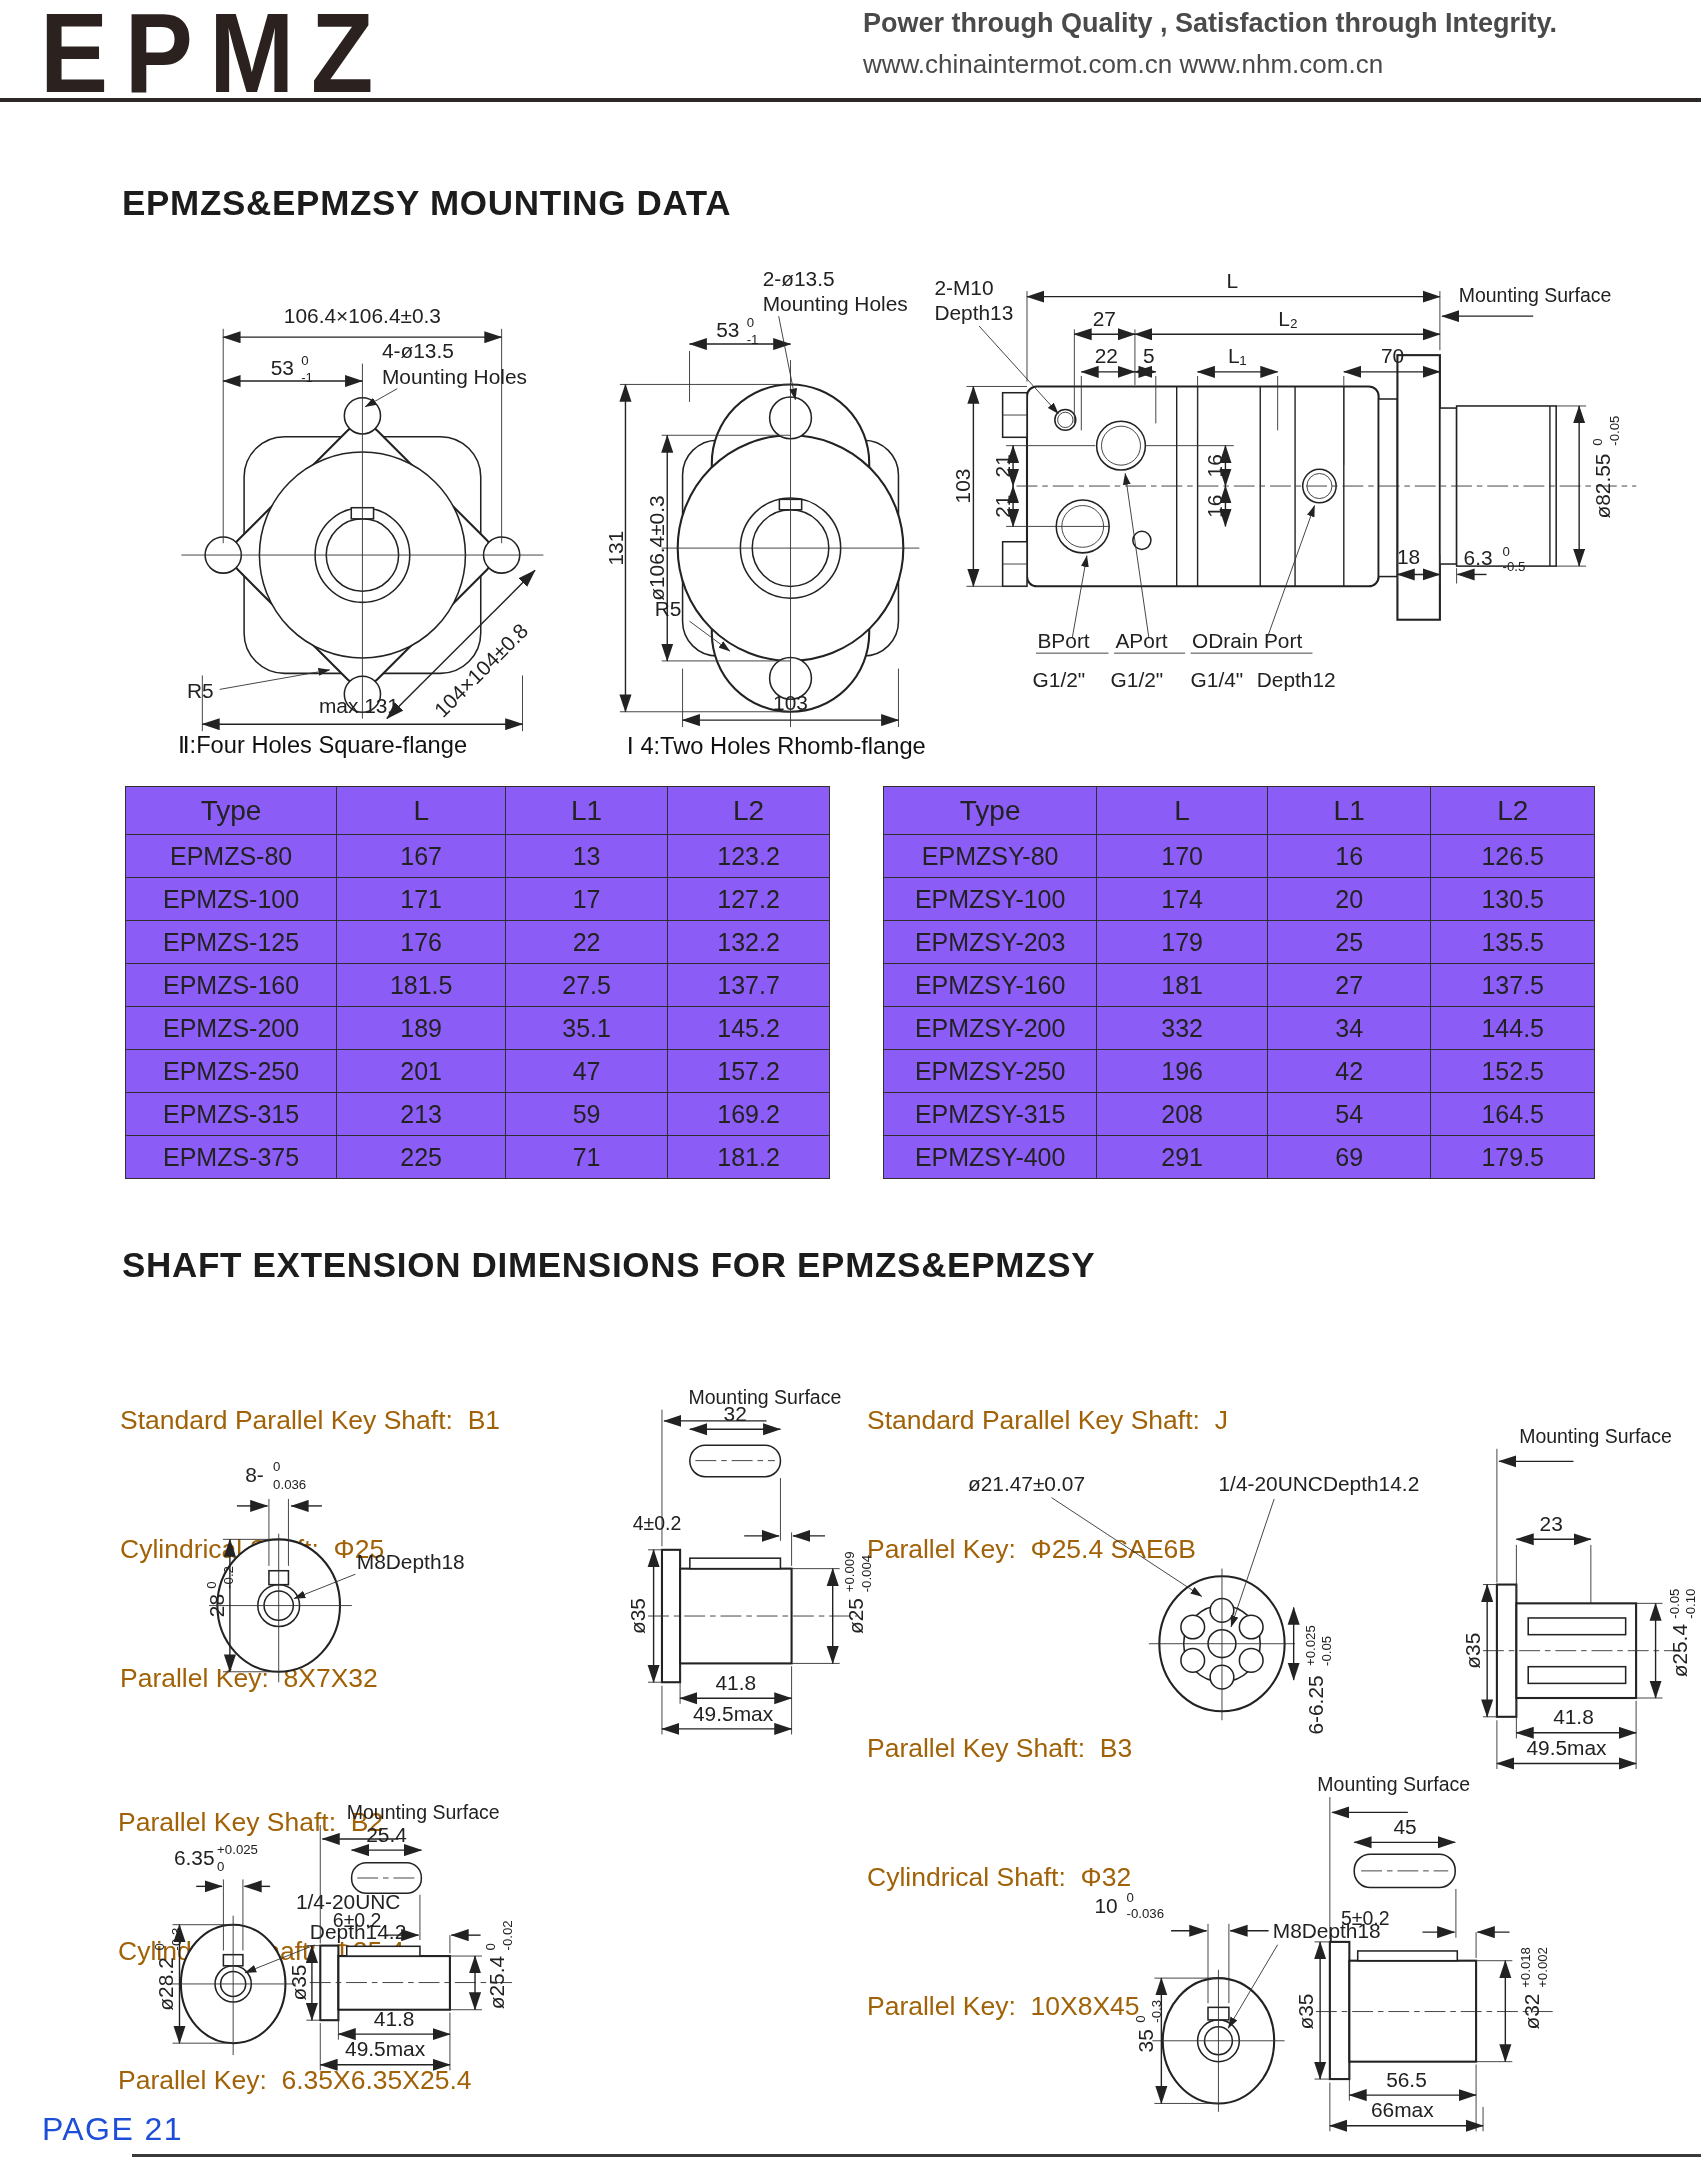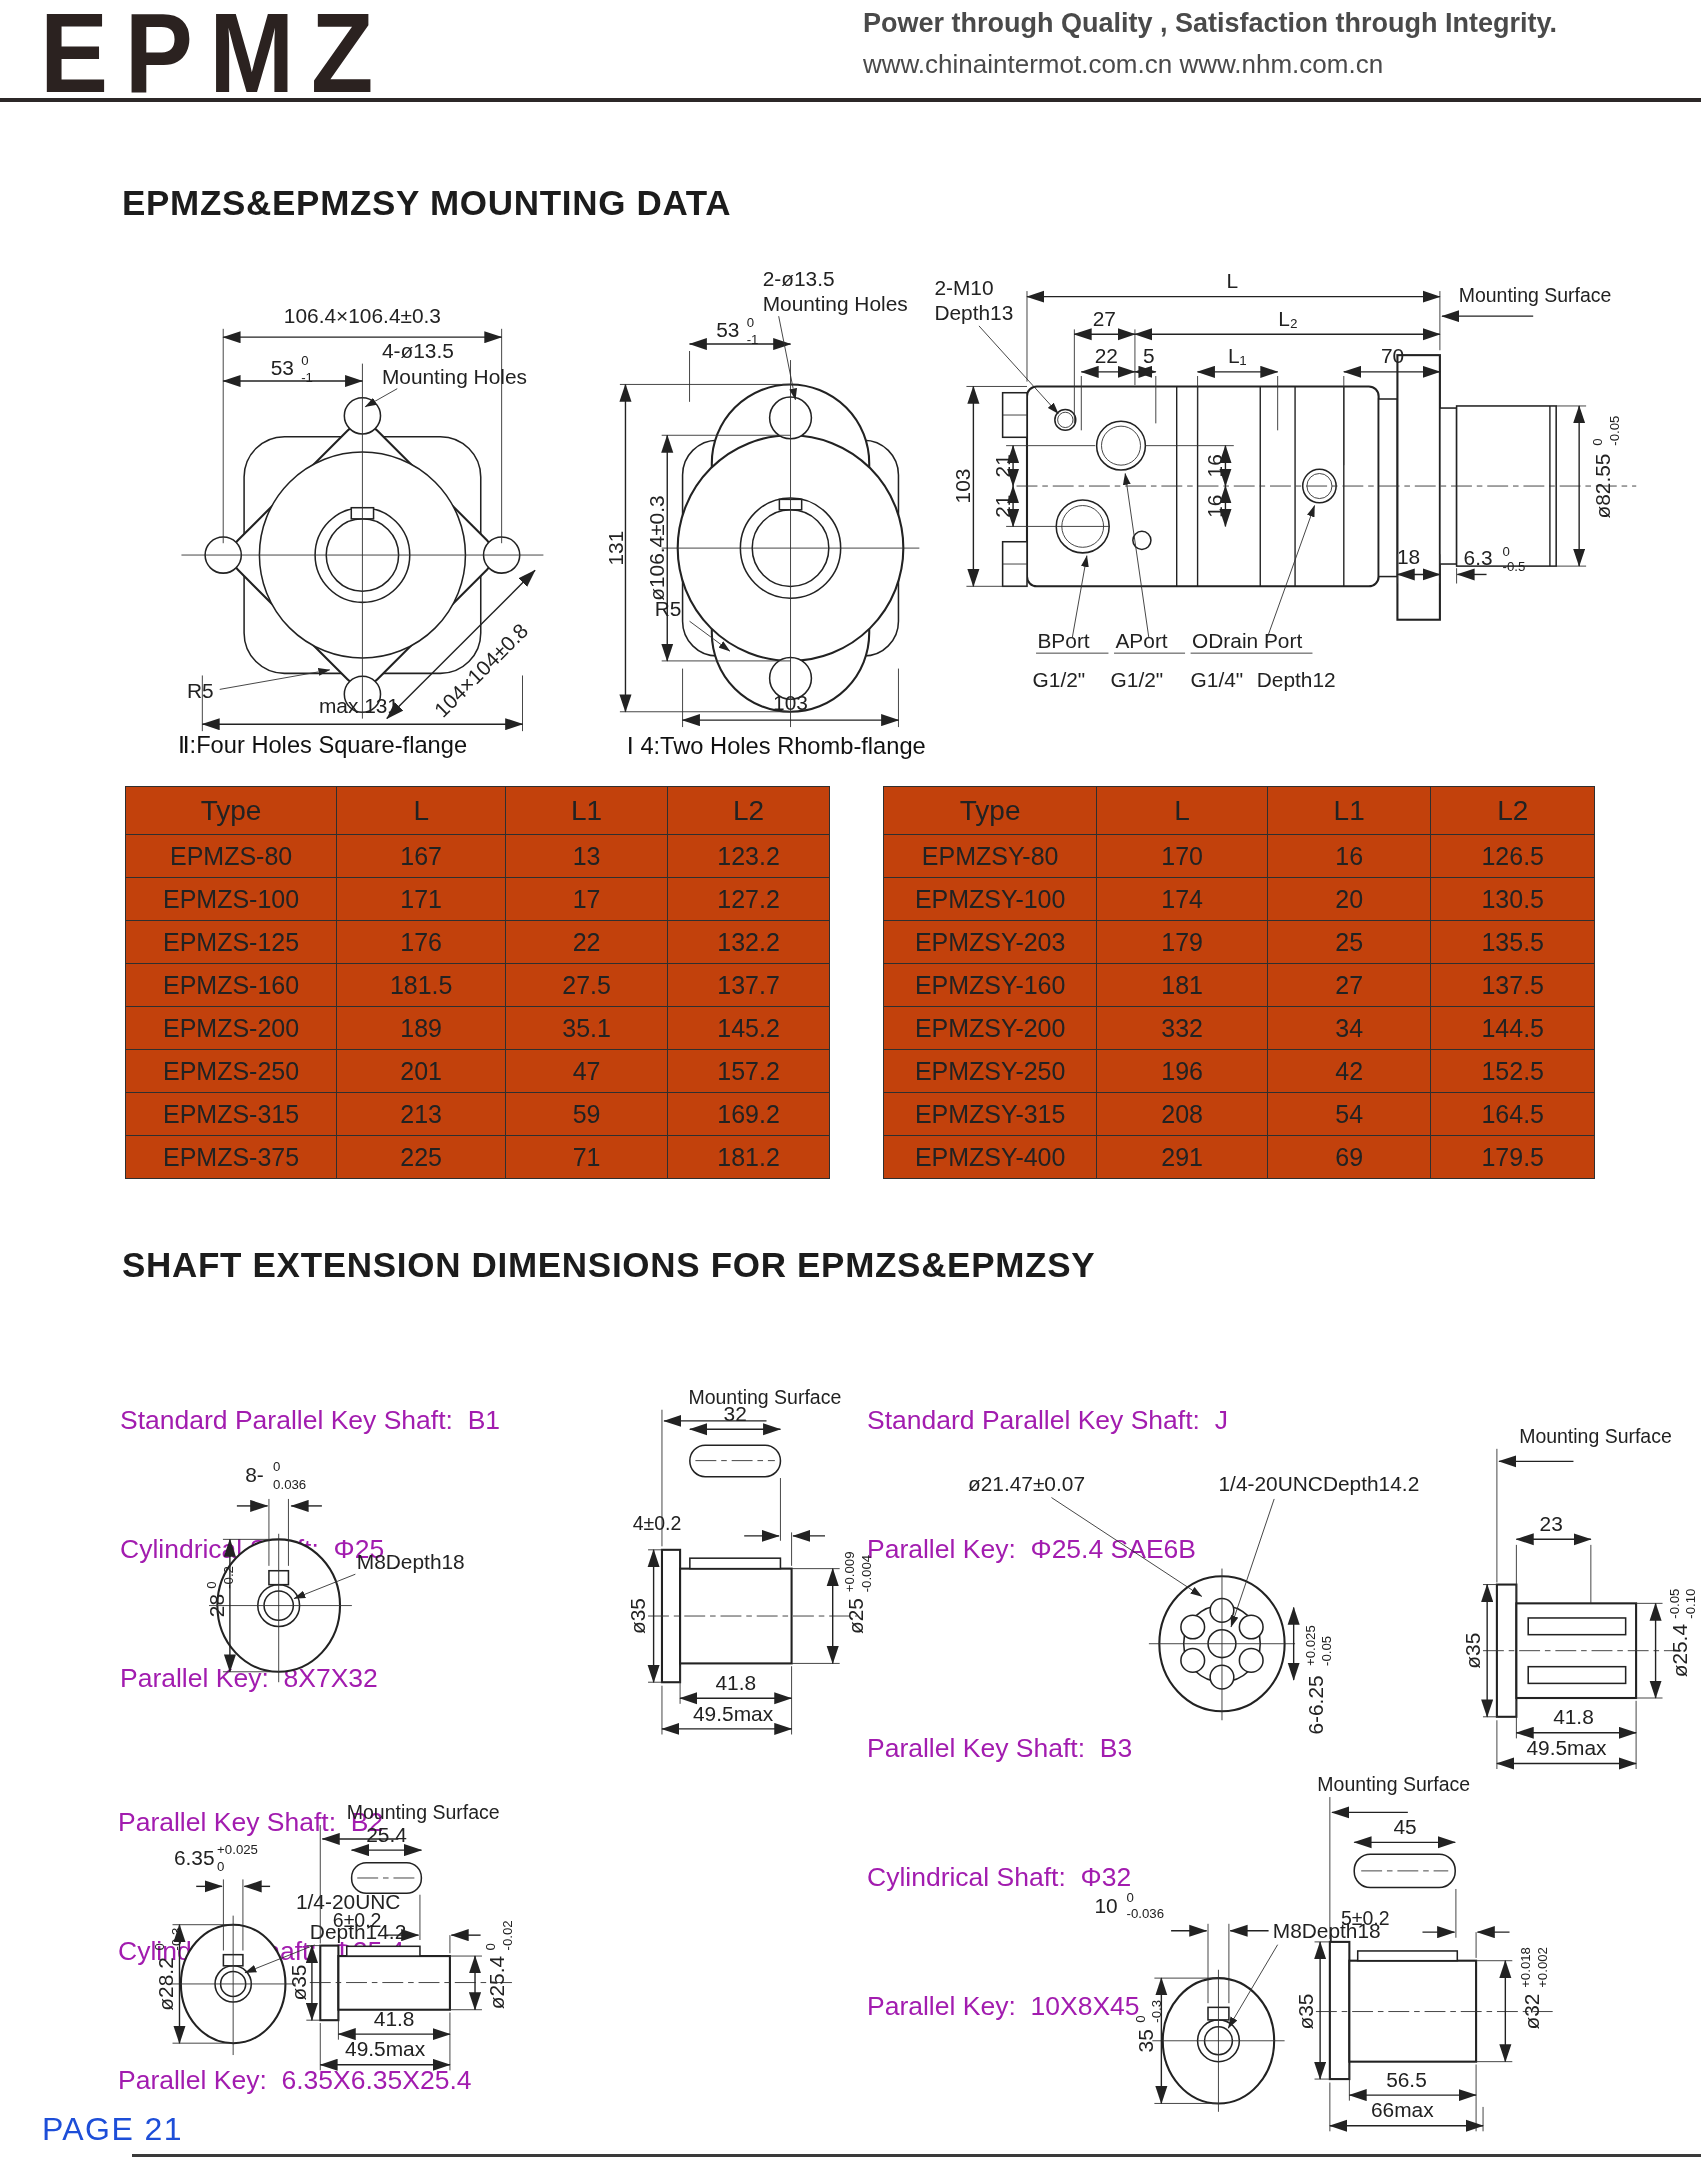--- a/index.html
+++ b/index.html
@@ -15,31 +15,31 @@
   .tagline { right:145px; top:8.4px; text-align:left; color:#4a4a4a; }
   .tagline .t1 { font-size:27px; font-weight:bold; }
   .tagline .t2 { font-size:26px; margin-top:10px; }
   .hrule { left:0; top:98px; width:1702px; height:4.2px; background:#2c2828; }
   .brule { left:132px; top:2154px; width:1569px; height:2.8px; background:#3a3a3a; }
 
   .sec-title { font-size:35px; font-weight:bold; color:#1c1c1c; letter-spacing:0.7px; }
   .page-no { left:42px; top:2111px; font-size:32px; color:#1d4ed8; letter-spacing:1.4px; }
 
   
-  table.dim { border-collapse:collapse; table-layout:fixed; background:#c2410c; }
+  table.dim { border-collapse:collapse; table-layout:fixed; background:#8b5cf6; }
   table.dim th, table.dim td {
     border:1.4px solid #2f2f2f; text-align:center; vertical-align:middle;
     font-weight:normal; color:#222; overflow:hidden;
   }
   table.dim th { height:45px; font-size:28px; }
   table.dim td { height:40px; font-size:25px; }
   col.c0 { width:30%; } col.c1 { width:24%; } col.c2 { width:23%; } col.c3 { width:23%; }
 
   
-  .tblock { font-size:26.5px; color:#a21caf; line-height:43px; white-space:pre; }
+  .tblock { font-size:26.5px; color:#a16207; line-height:43px; white-space:pre; }
 
   
   svg { overflow:visible; }
   .ln  { stroke:#222; stroke-width:2; fill:none; }
   .tn  { stroke:#333; stroke-width:1.3; fill:none; }
   .sh  { stroke:#222; stroke-width:3; fill:#fff; }
   .sh2 { stroke:#222; stroke-width:2.2; fill:#fff; }
   .cl  { stroke:#333; stroke-width:1.3; fill:none; stroke-dasharray:30 7 8 7; }
   text.d   { font-size:30px; fill:#222; }
   text.s   { font-size:19px; fill:#222; }

